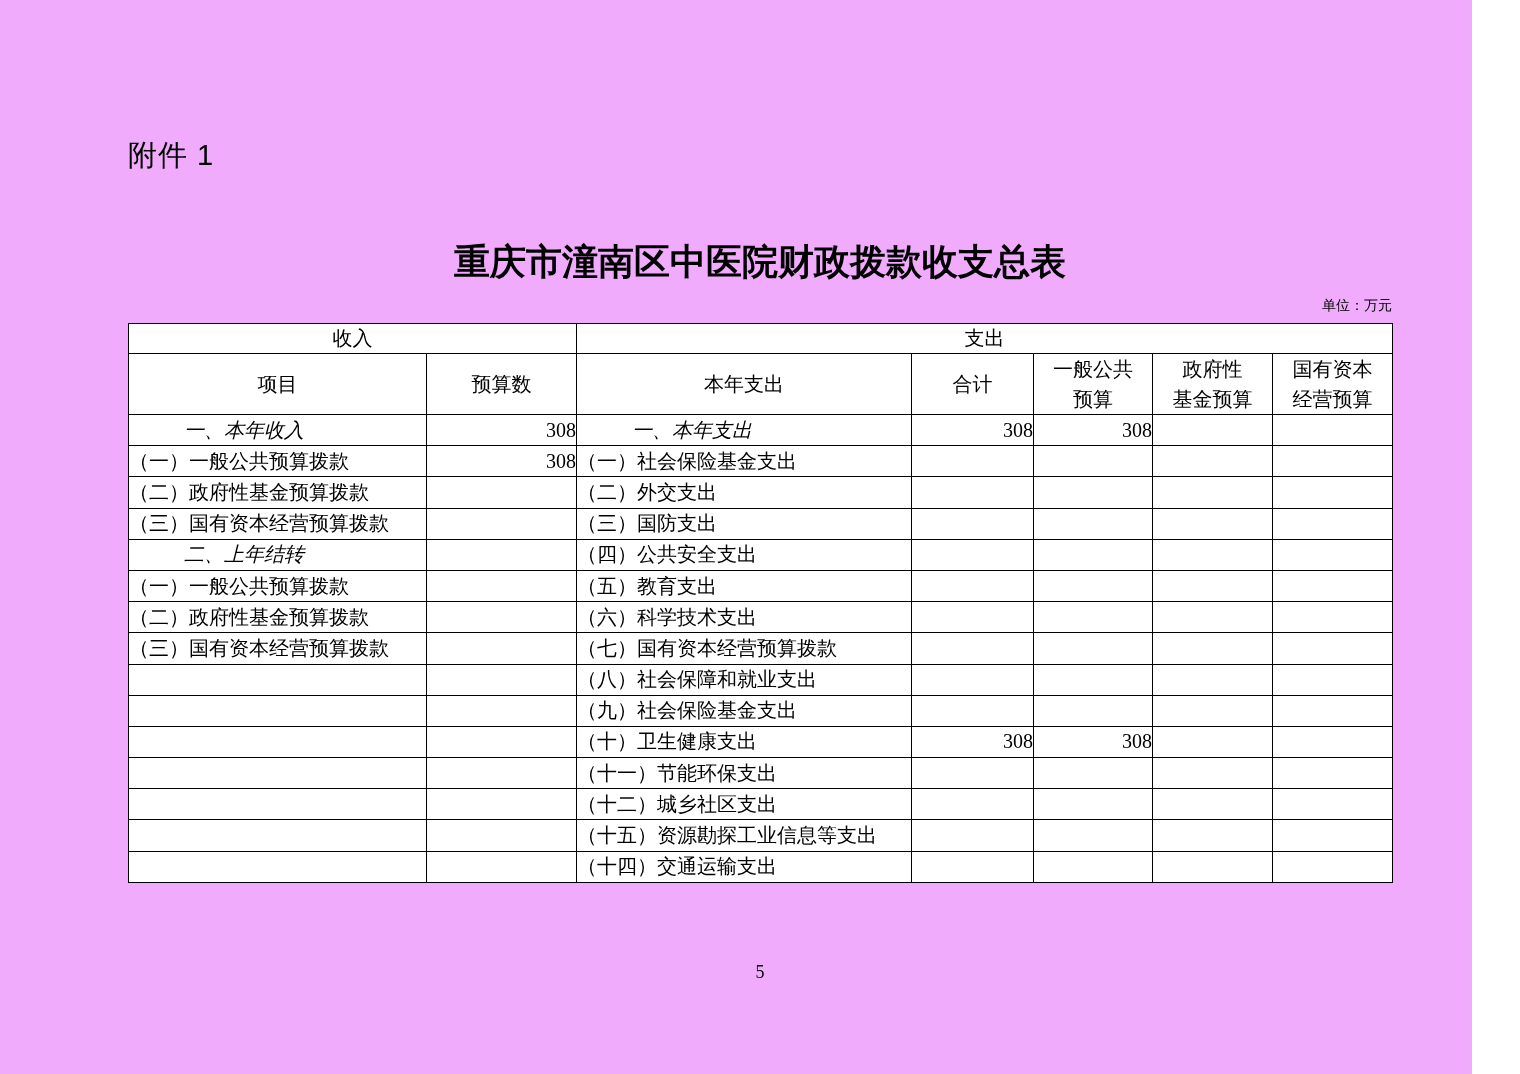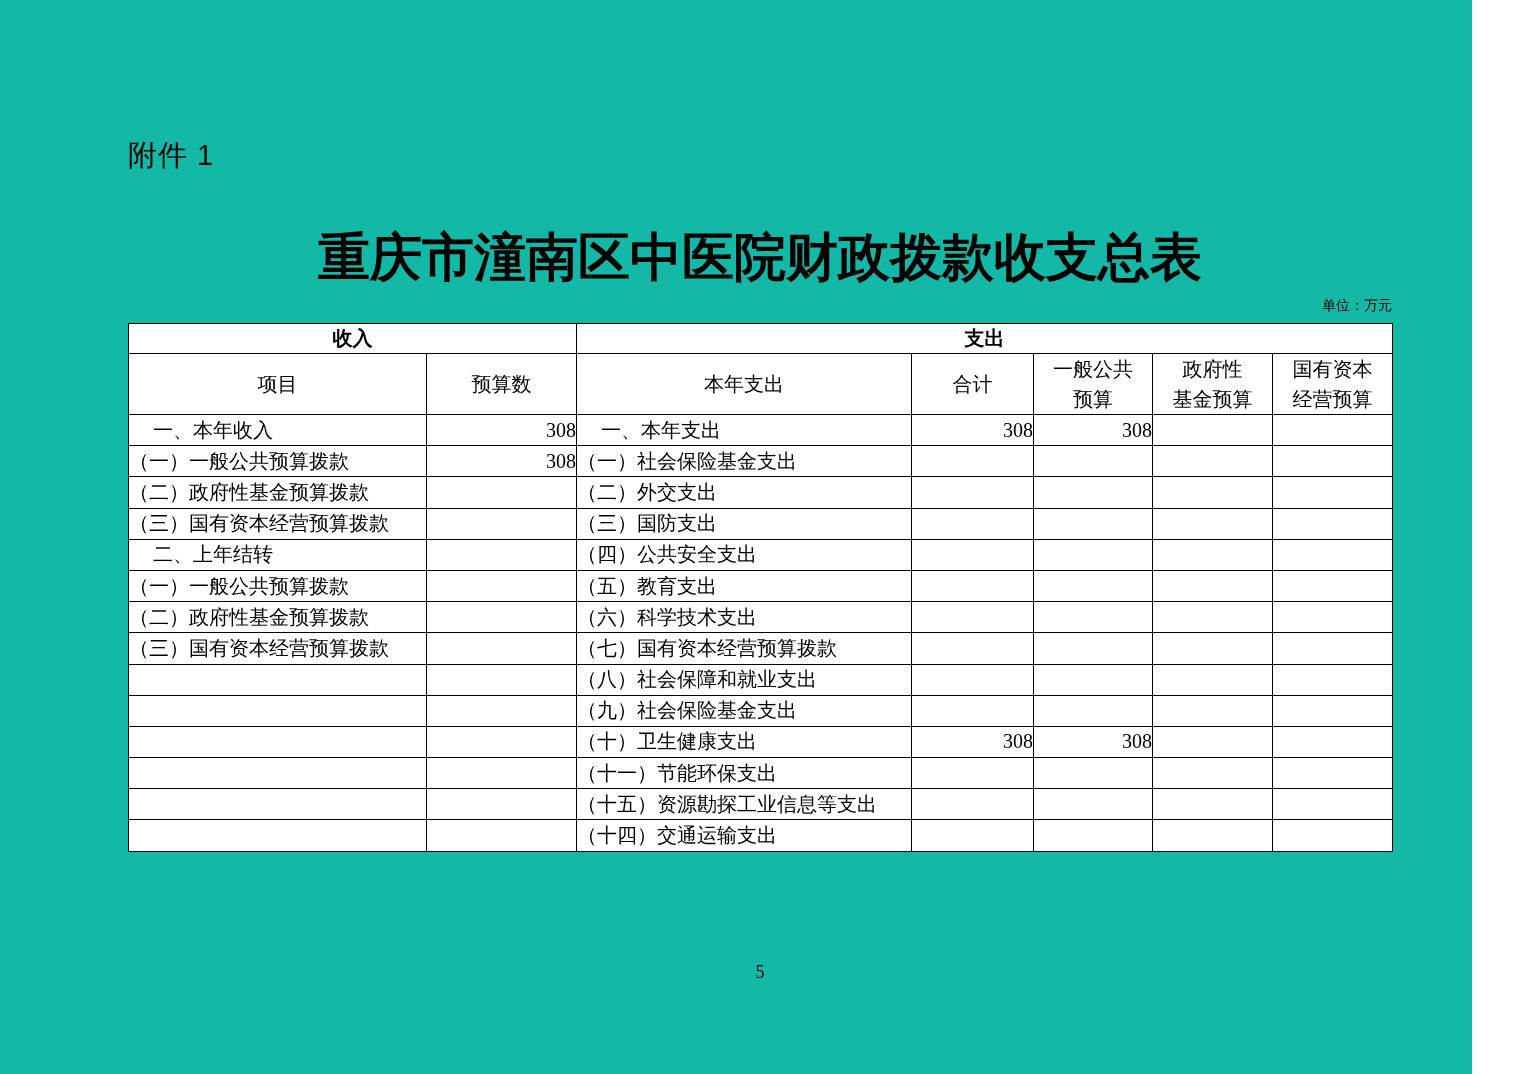--- a/index.html
+++ b/index.html
@@ -8,42 +8,42 @@
     background: #ffffff;
     width: 1520px;
     height: 1074px;
     color: #000;
     font-family: "Liberation Serif", "DejaVu Serif", serif;
   }
   .page {
     position: relative;
     width: 1472px;
     height: 1074px;
-    background: #14b8a6;
+    background: #f0abfc;
     overflow: hidden;
   }
   .attachment {
     position: absolute;
     left: 128px;
     top: 137px;
     font-family: "Liberation Sans", "DejaVu Sans", sans-serif;
     font-size: 29px;
     line-height: 36px;
     letter-spacing: 1px;
   }
   .doc-title {
     position: absolute;
     left: 0;
     top: 238px;
     width: 1520px;
     margin: 0;
     text-align: center;
-    font-family: Liberation Mono, monospace;
+    font-family: Liberation Serif, serif;
     font-weight: 700;
-    font-size: 52px;
+    font-size: 36px;
     line-height: 48px;
   }
   .unit-note {
     position: absolute;
     left: 128px;
     top: 293px;
     width: 1264px;
     text-align: right;
     font-size: 14px;
     line-height: 26px;
@@ -61,34 +61,33 @@
     font-weight: normal;
     font-size: 20px;
     padding: 0;
     overflow: hidden;
     background: #fff;
     vertical-align: middle;
   }
   tr.group-row th {
     height: 29px;
     text-align: center;
-    font-weight: bold;
   }
   tr.col-row th {
     height: 60px;
     text-align: center;
     white-space: pre-line;
     line-height: 30px;
   }
   tbody td { height: 30.2px; }
   td.item {
     text-align: left;
     padding-left: 9px;
   }
-  td.item.indent { padding-left: 24px; }
+  td.item.indent { padding-left: 55px; font-style: italic; }
   td.num {
     text-align: right;
     padding-right: 12px;
   }
   .page-number {
     position: absolute;
     left: 0;
     top: 962px;
     width: 1520px;
     text-align: center;
@@ -239,20 +238,29 @@
         <td class="num"></td>
         <td class="item">（十一）节能环保支出</td>
         <td class="num"></td>
         <td class="num"></td>
         <td class="num"></td>
         <td class="num"></td>
       </tr>
       <tr>
         <td class="item"></td>
         <td class="num"></td>
+        <td class="item">（十二）城乡社区支出</td>
+        <td class="num"></td>
+        <td class="num"></td>
+        <td class="num"></td>
+        <td class="num"></td>
+      </tr>
+      <tr>
+        <td class="item"></td>
+        <td class="num"></td>
         <td class="item">（十五）资源勘探工业信息等支出</td>
         <td class="num"></td>
         <td class="num"></td>
         <td class="num"></td>
         <td class="num"></td>
       </tr>
       <tr>
         <td class="item"></td>
         <td class="num"></td>
         <td class="item">（十四）交通运输支出</td>

